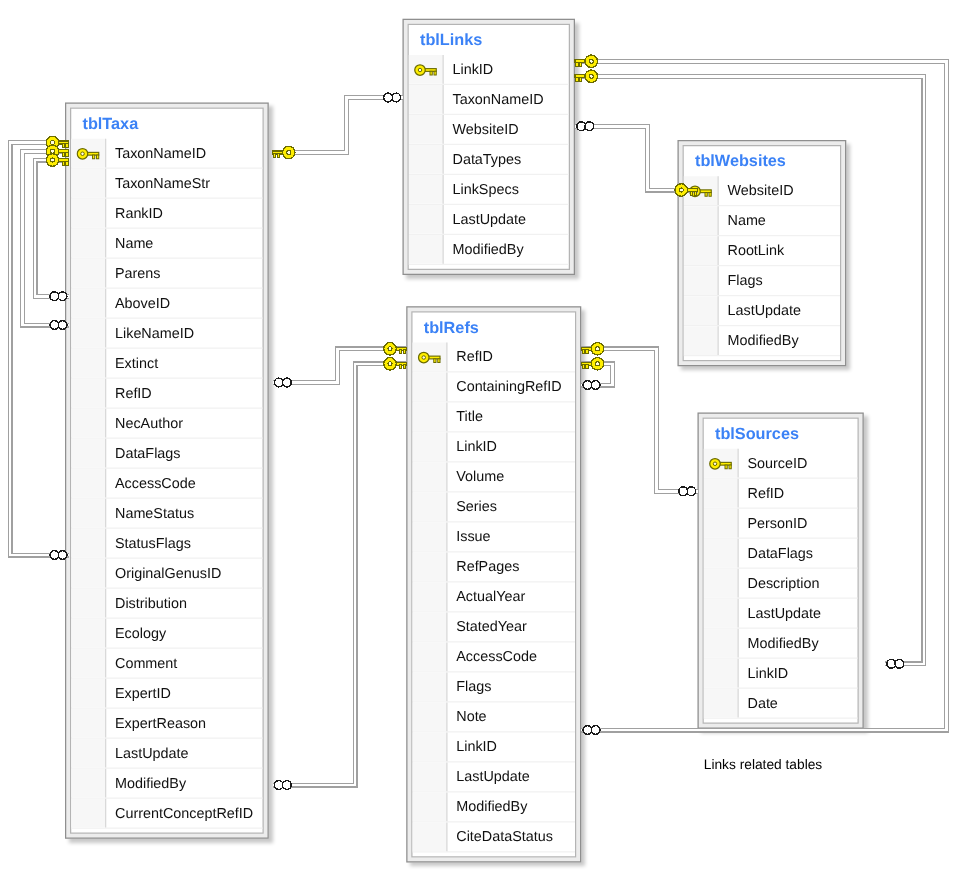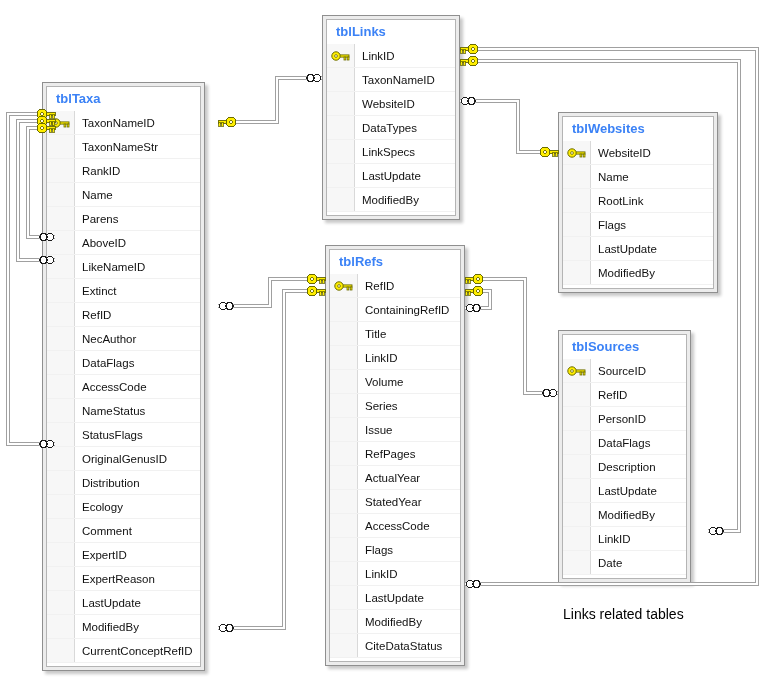--- a/index.html
+++ b/index.html
@@ -59,32 +59,32 @@
   #rel-svg {
     position: absolute;
     left: 0; top: 0;
     z-index: 3;
     pointer-events: none;
   }
   #caption {
     position: absolute;
     left: 563px;
     top: 606px;
-    font-size: 14px;
+    font-size: 11px;
     color: #000000;
     white-space: nowrap;
     z-index: 2;
   }
 </style>
 </head>
 <body>
 
 <div id="canvas">
   <div id="tables">
-      <div class="tbl" style="left: 42px; top: 82px; width: 163px;">
+      <div class="tbl" style="left: 52px; top: 82px; width: 163px;">
         <div class="tbl-inner">
           <div class="tbl-title">tblTaxa</div>
           <div class="tbl-rows">
             <div class="tbl-row">
               <span class="cell-icon">
                 <svg width="20" height="14" viewBox="0 0 20 14">
                   <rect x="8" y="5.9" width="10" height="2.2" fill="#ffee00" stroke="#6b6b00" stroke-width="0.9"></rect>
                   <rect x="13" y="8" width="1.8" height="3" fill="#ffee00" stroke="#6b6b00" stroke-width="0.8"></rect>
                   <rect x="16.2" y="8" width="1.8" height="3" fill="#ffee00" stroke="#6b6b00" stroke-width="0.8"></rect>
                   <circle cx="5" cy="7" r="4.2" fill="#ffee00" stroke="#6b6b00" stroke-width="1"></circle>
@@ -220,21 +220,21 @@
               <span class="cell-icon"></span>
               <span class="cell-name">LastUpdate</span>
             </div>
             <div class="tbl-row">
               <span class="cell-icon"></span>
               <span class="cell-name">ModifiedBy</span>
             </div>
           </div>
         </div>
       </div>
-      <div class="tbl" style="left: 558px; top: 112px; width: 160px;">
+      <div class="tbl" style="left: 542px; top: 112px; width: 135px;">
         <div class="tbl-inner">
           <div class="tbl-title">tblWebsites</div>
           <div class="tbl-rows">
             <div class="tbl-row">
               <span class="cell-icon">
                 <svg width="20" height="14" viewBox="0 0 20 14">
                   <rect x="8" y="5.9" width="10" height="2.2" fill="#ffee00" stroke="#6b6b00" stroke-width="0.9"></rect>
                   <rect x="13" y="8" width="1.8" height="3" fill="#ffee00" stroke="#6b6b00" stroke-width="0.8"></rect>
                   <rect x="16.2" y="8" width="1.8" height="3" fill="#ffee00" stroke="#6b6b00" stroke-width="0.8"></rect>
                   <circle cx="5" cy="7" r="4.2" fill="#ffee00" stroke="#6b6b00" stroke-width="1"></circle>
@@ -321,20 +321,24 @@
             <div class="tbl-row">
               <span class="cell-icon"></span>
               <span class="cell-name">AccessCode</span>
             </div>
             <div class="tbl-row">
               <span class="cell-icon"></span>
               <span class="cell-name">Flags</span>
             </div>
             <div class="tbl-row">
               <span class="cell-icon"></span>
+              <span class="cell-name">Note</span>
+            </div>
+            <div class="tbl-row">
+              <span class="cell-icon"></span>
               <span class="cell-name">LinkID</span>
             </div>
             <div class="tbl-row">
               <span class="cell-icon"></span>
               <span class="cell-name">LastUpdate</span>
             </div>
             <div class="tbl-row">
               <span class="cell-icon"></span>
               <span class="cell-name">ModifiedBy</span>
             </div>

